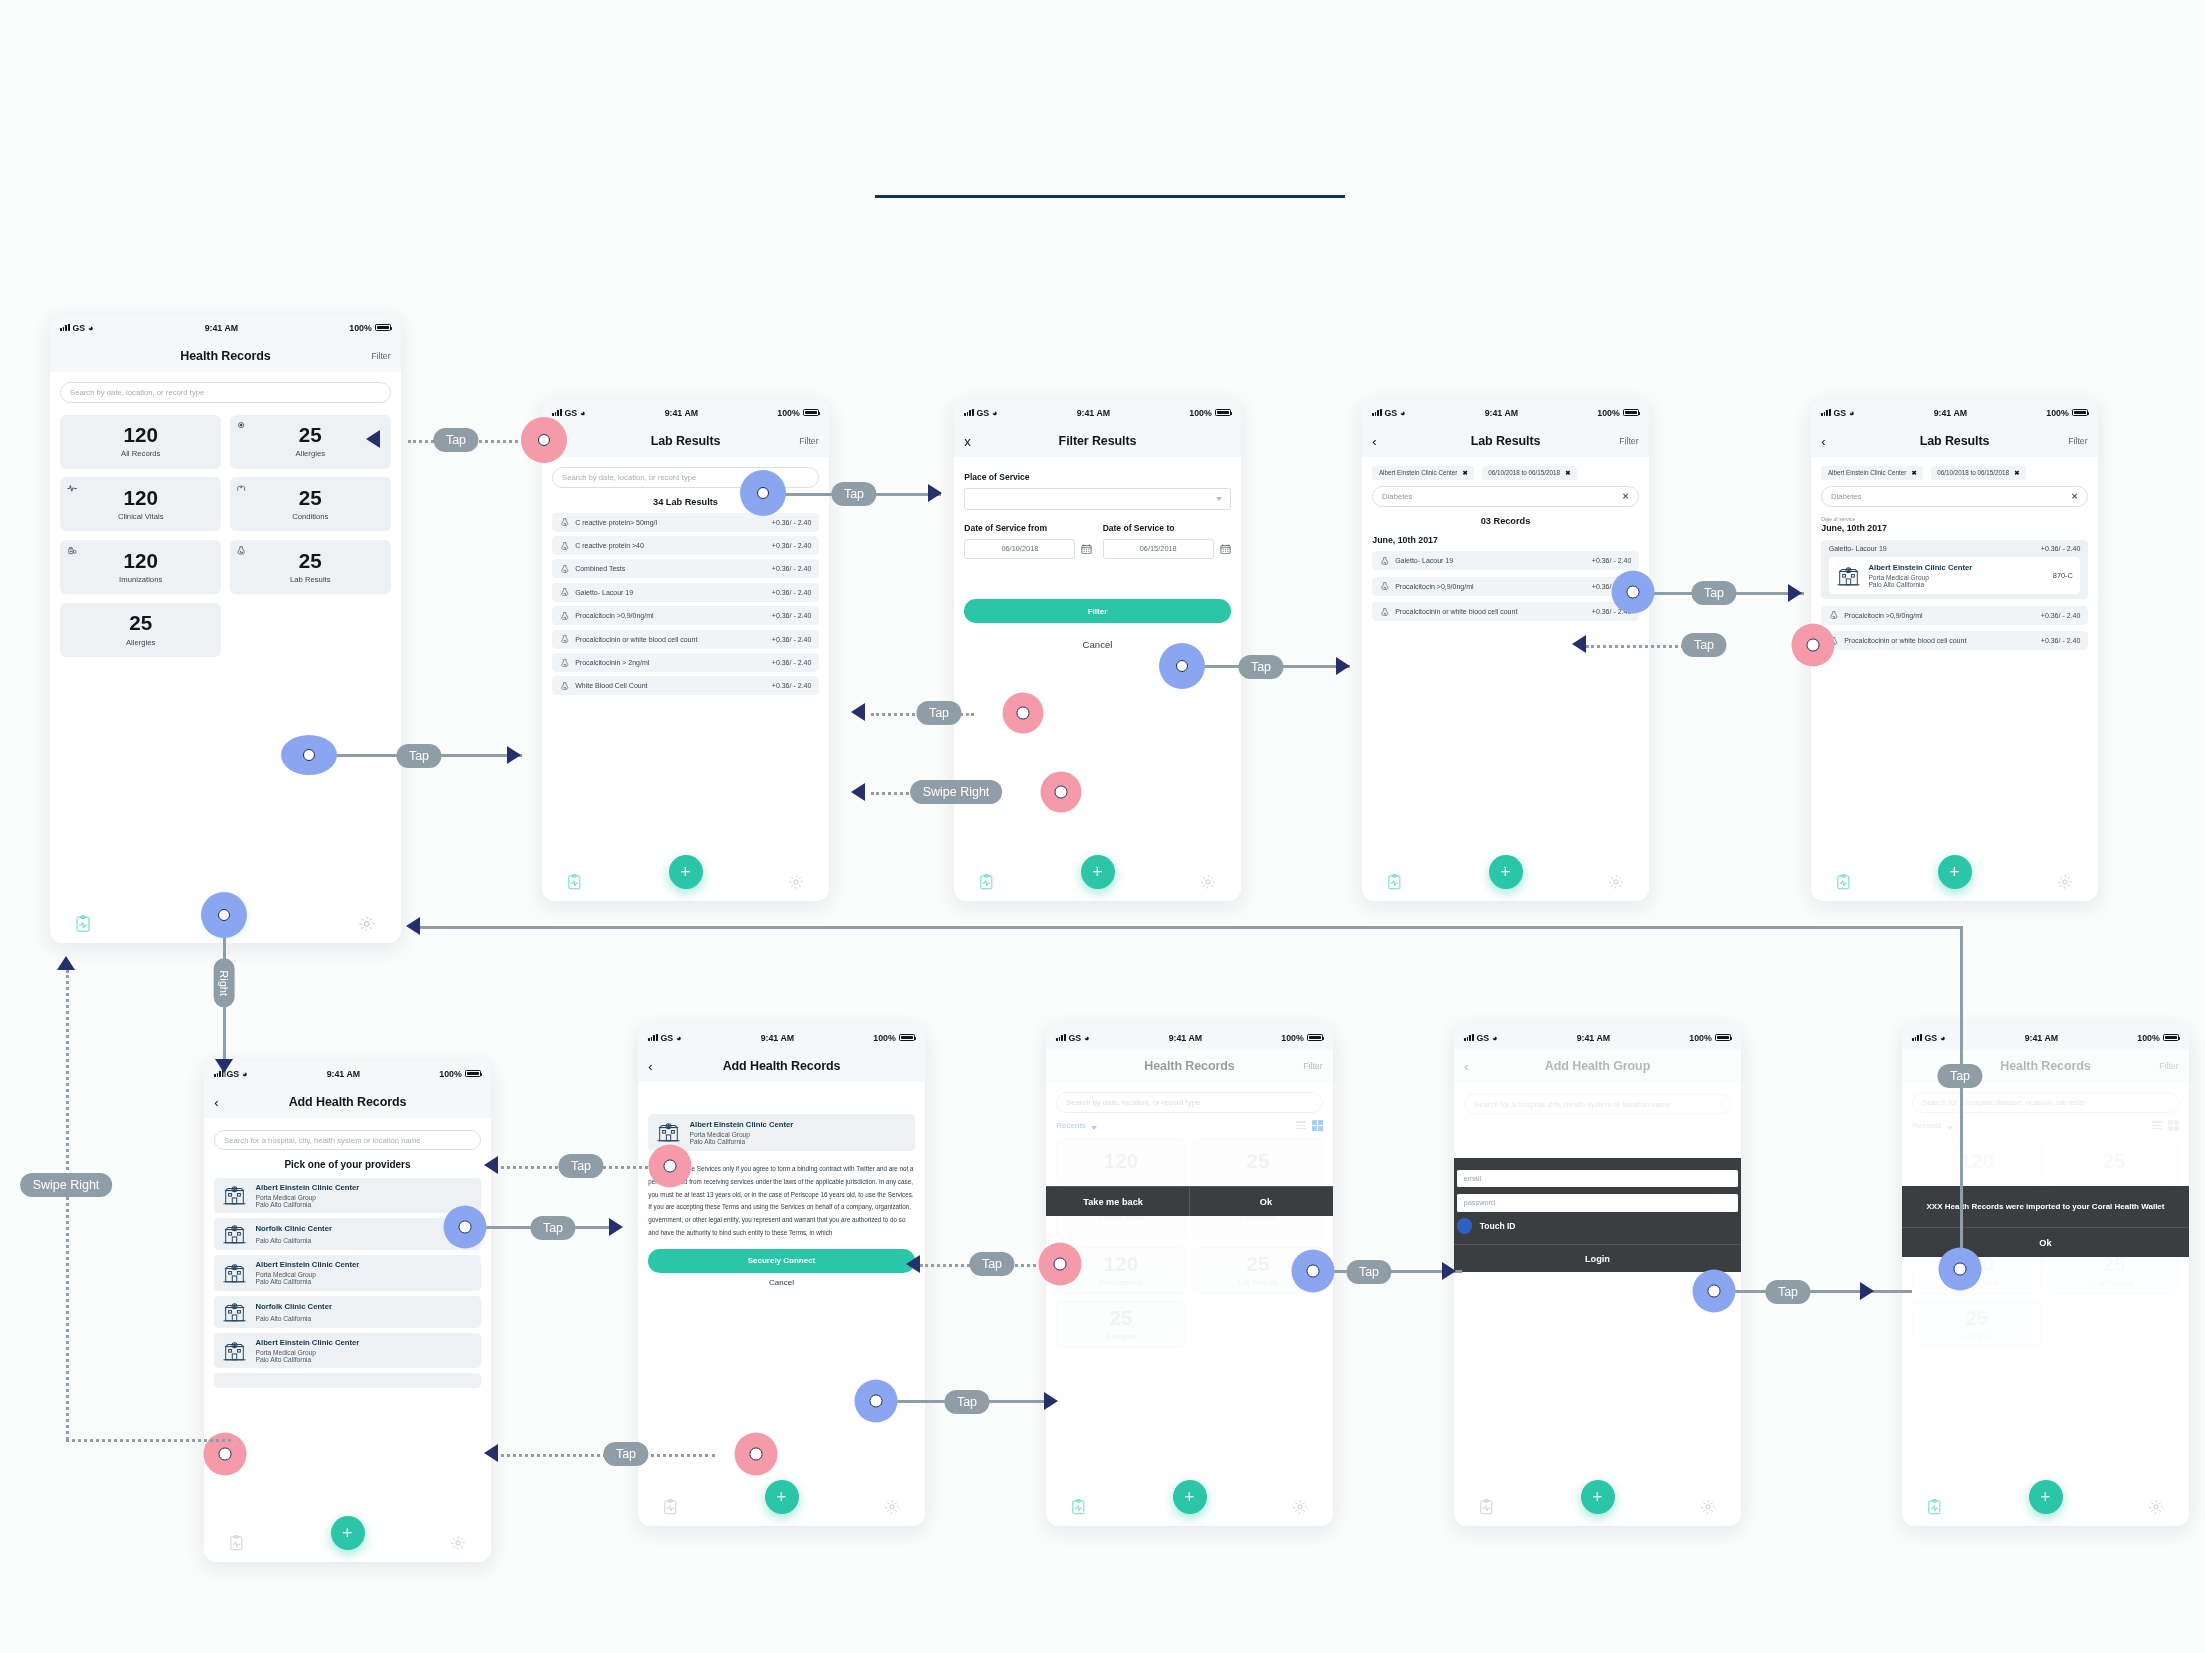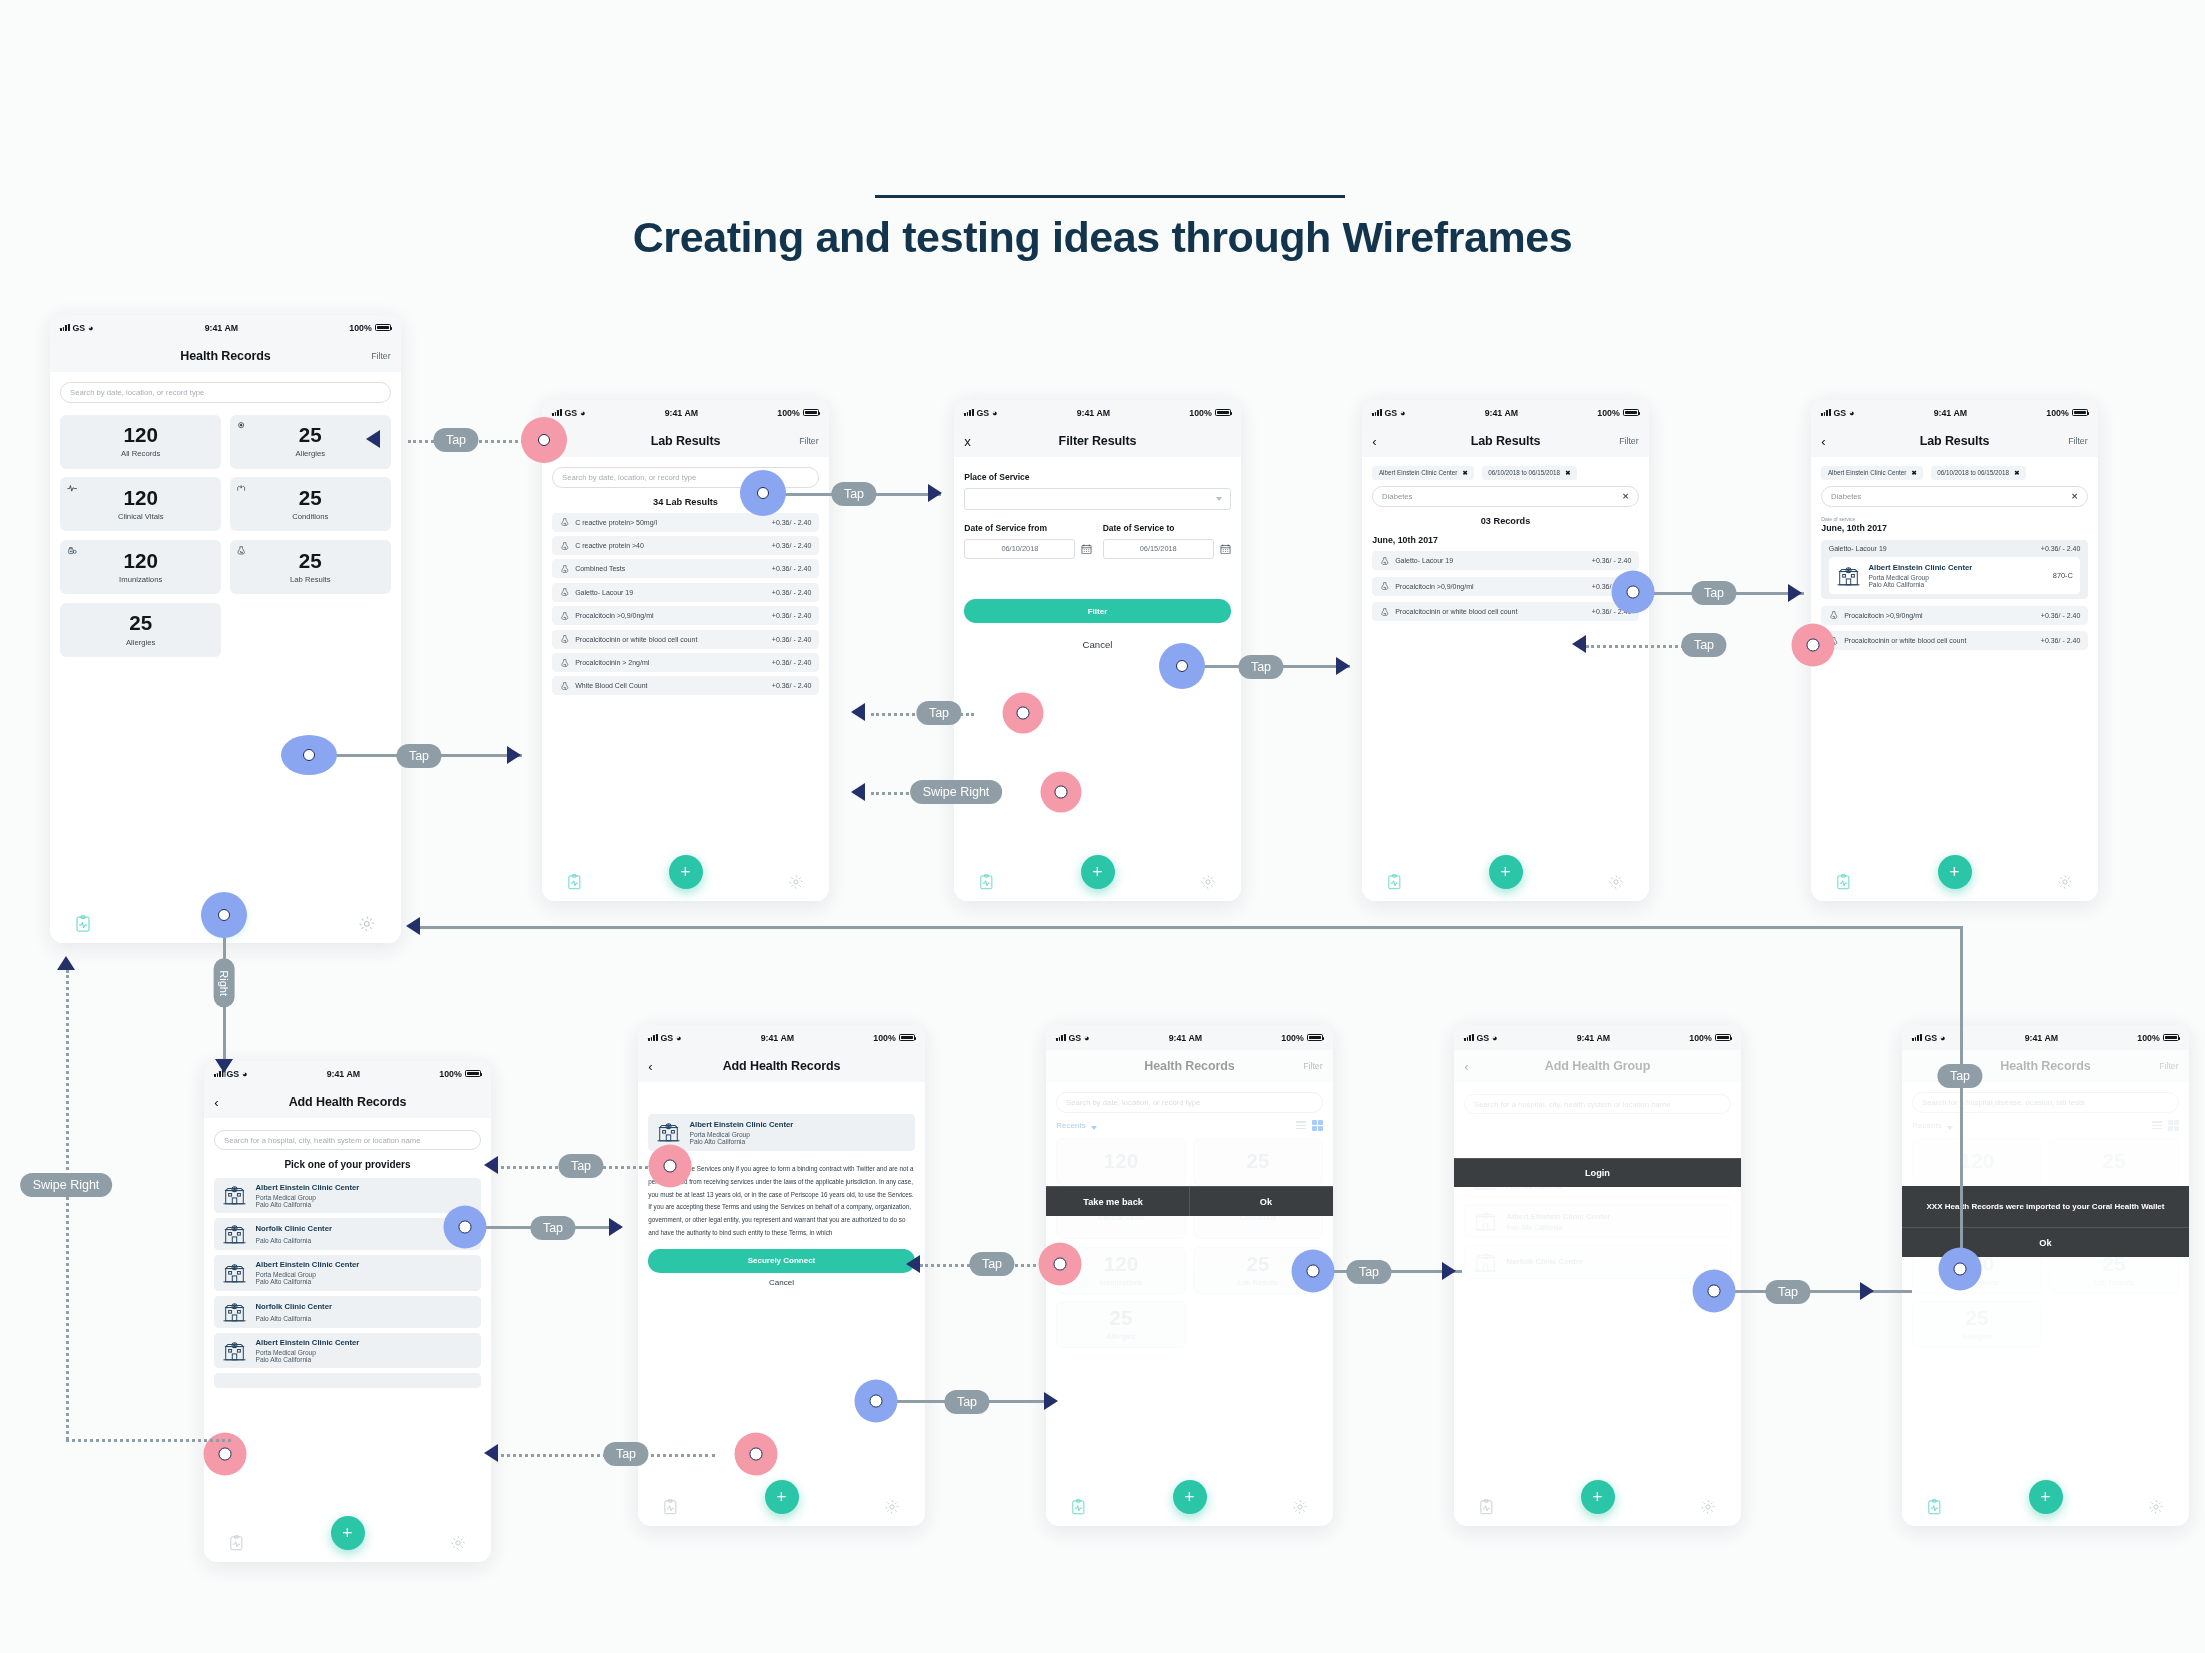--- a/index.html
+++ b/index.html
@@ -205,21 +205,20 @@
   .arrow.l { border-top:9.6px solid transparent;border-bottom:9.6px solid transparent;border-right:14.7px solid #23306B;}
   .arrow.d { border-left:9.6px solid transparent;border-right:9.6px solid transparent;border-top:14.7px solid #23306B;}
   .arrow.u { border-left:9.6px solid transparent;border-right:9.6px solid transparent;border-bottom:14.7px solid #23306B;}
 </style>
 </head>
 <body>
 
 <div class="canvas">
 
   <div class="rule"></div>
-  <div class="headline">Creating and testing ideas through Wireframes</div>
 
   <div class="phone" style="left:50px; top:315px; width:351px; height:628px;">
     <div class="statusbar">
       <span class="sb-left">
         <span class="bars">
             <i></i>
             <i></i>
             <i></i>
             <i></i>
           </span>
@@ -1055,20 +1054,32 @@
                 <circle cx="17" cy="7" r="3.4"></circle>
                 <rect x="14" y="19" width="6" height="8"></rect>
               </svg>
             <div style="flex:1;">
               <div class="pname" style="color:#C6CDD3">Norfolk Clinic Center</div>
             </div>
           </div>
         </div>
       </div>
       <div class="loginmodal" style="top:76px;">
+        <div class="inner">
+          <div class="lgfield">
+              <span>email</span>
+            </div>
+          <div class="lgfield">
+              <span>password</span>
+            </div>
+          <div class="touchrow">
+            <span class="touchid"></span>
+            <span class="touchlbl">Touch ID</span>
+          </div>
+        </div>
         <div class="loginbar">Login</div>
       </div>
     </div>
     <div class="tabbar">
       <svg width="14.7" height="16" viewBox="0 0 24 26" fill="none" stroke="#C3C9CE" stroke-width="1.4">
           <rect x="3" y="3" width="18" height="21" rx="2"></rect>
           <rect x="9" y="1" width="6" height="4" rx="1"></rect>
           <polyline points="6,15 9,15 11,11 13,19 15,15 18,15"></polyline>
         </svg>
       <svg width="16" height="16" viewBox="0 0 24 24" fill="none" stroke="#C3C9CE" stroke-width="1.4">

